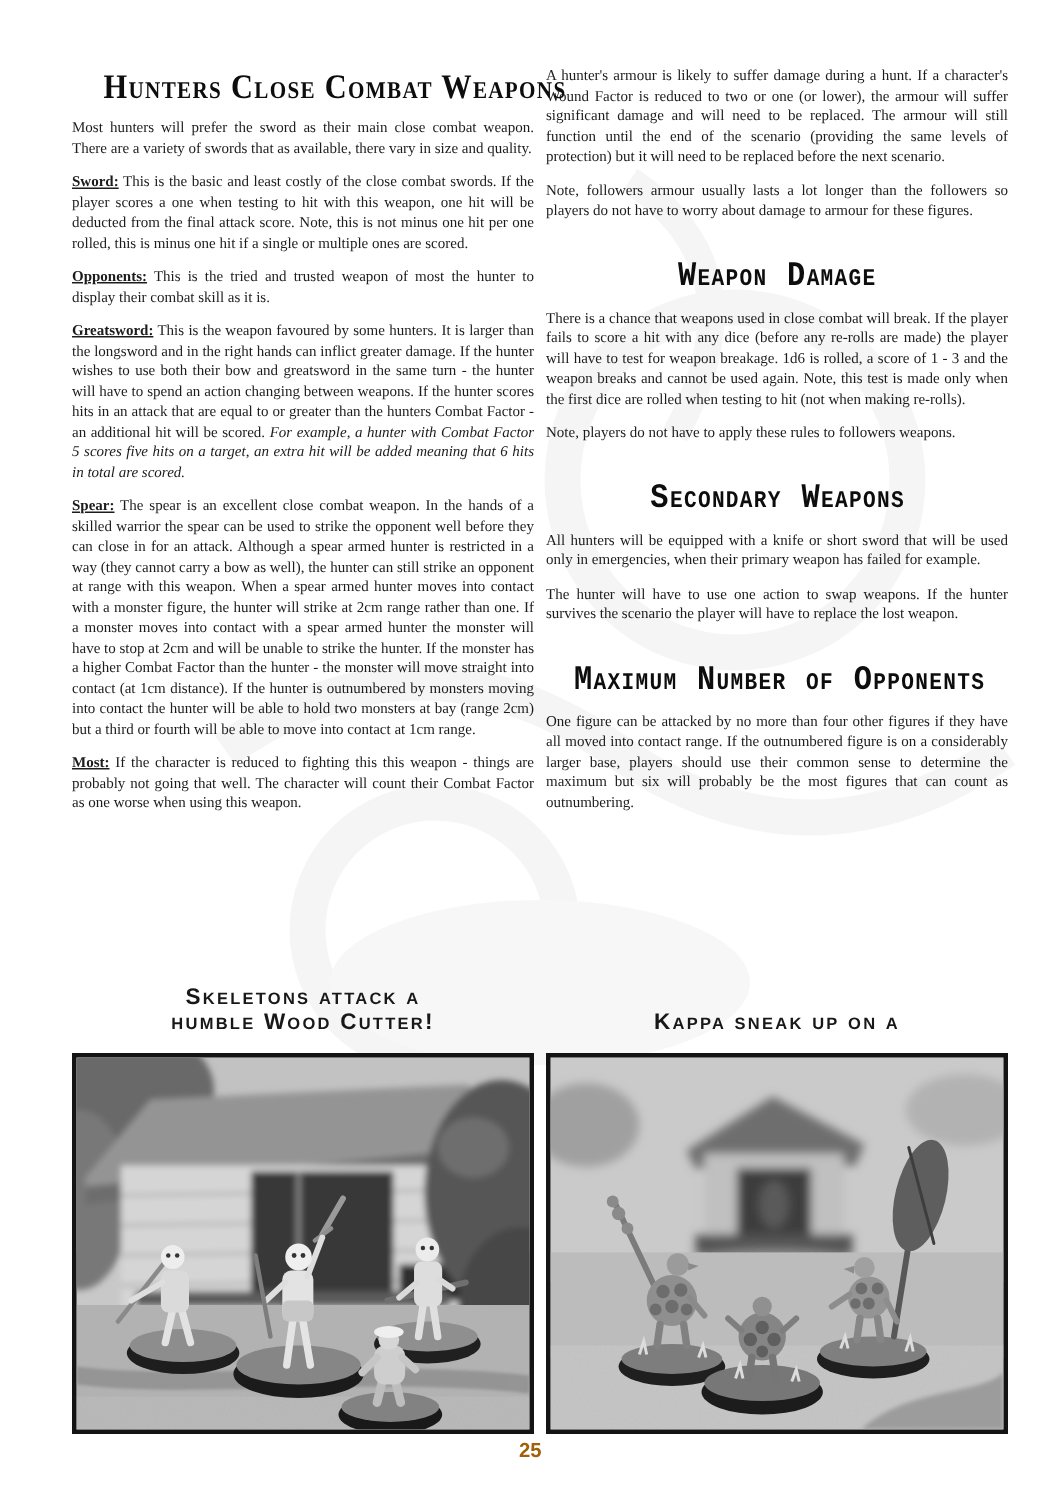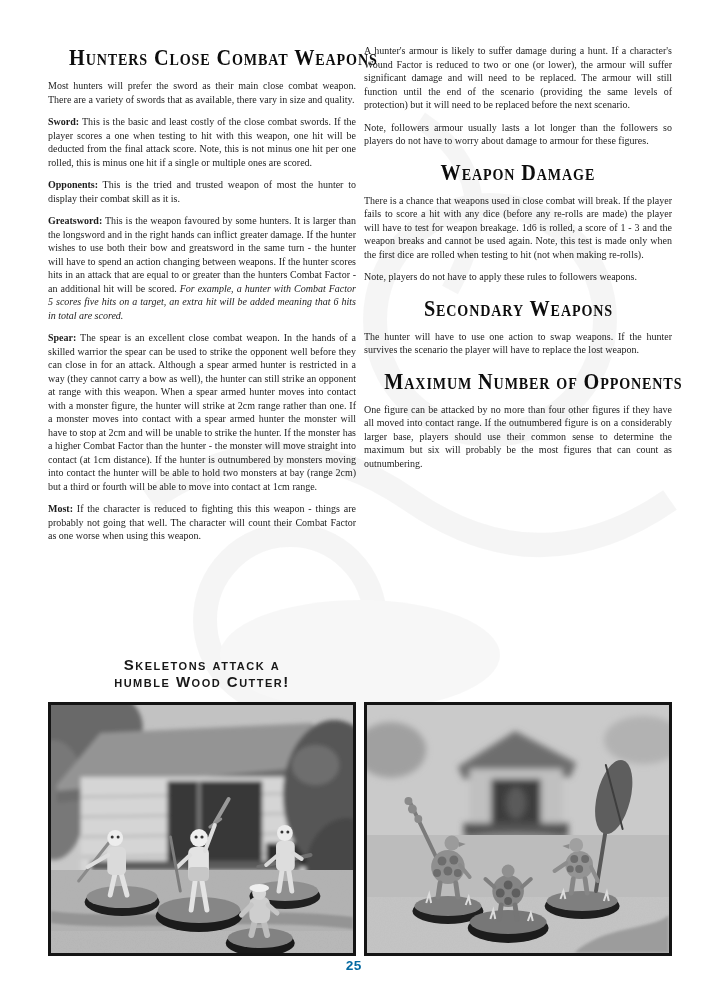--- a/index.html
+++ b/index.html
@@ -14,38 +14,38 @@
     display:flex; gap:8px;
   }
   .col { width:50%; display:flex; flex-direction:column; }
 
   h2.brush {
     margin:0 0 8px; font-weight:bold; font-variant:small-caps;
     font-size:23px; line-height:27px; text-align:center; letter-spacing:1px;
     white-space:nowrap; color:#0d0d0d;
   }
   h2.brush .squeeze { display:inline-block; transform:scaleX(.88); transform-origin:center; }
-  h2.later { margin-top:2px; }
+  h2.later { margin-top:14px;font-family:Liberation Mono, monospace; }
 
   p.body { margin:0 0 9px; font-size:10px; line-height:13.5px; text-align:justify; }
-  p.body b { font-weight:bold; }
+  p.body b { font-weight:bold;text-decoration:underline; }
   i.example { }
 
   .photo-block { margin-top:auto; }
   .caption {
     text-align:center; font-family:"Liberation Sans", sans-serif;
     font-weight:bold; font-variant:small-caps; font-size:15px; line-height:17px;
     letter-spacing:1.5px; color:#181818; margin-bottom:12px;
   }
   .photo { border:3px solid #141414; height:248px; background:#c8c8c8; overflow:hidden; }
   .photo svg { display:block; width:100%; height:248px; }
 
   .page-number {
     position:absolute; top:959px; left:0; width:100%; text-align:center;
-    font-family:Liberation Mono, monospace; font-weight:bold; font-size:13.5px; color:#0369a1;
+    font-family:Liberation Sans, sans-serif; font-weight:bold; font-size:13.5px; color:#a16207;
   }
 </style>
 </head>
 <body>
 
 <div class="page">
 
   <svg class="watermark" viewBox="0 0 707 1000">
     <g fill="none" stroke="#666" stroke-width="24">
       <circle cx="490" cy="320" r="115"></circle>
@@ -177,27 +177,29 @@
 
     <div class="col">
       <p class="body"><span>A hunter's armour is likely to suffer damage during a hunt. If a character's Wound Factor is reduced to two or one (or lower), the armour will suffer significant damage and will need to be replaced. The armour will still function until the end of the scenario (providing the same levels of protection) but it will need to be replaced before the next scenario.</span></p>
       <p class="body"><span>Note, followers armour usually lasts a lot longer than the followers so players do not have to worry about damage to armour for these figures.</span></p>
 
       <h2 class="brush later"><span class="squeeze">Weapon Damage</span></h2>
       <p class="body"><span>There is a chance that weapons used in close combat will break. If the player fails to score a hit with any dice (before any re-rolls are made) the player will have to test for weapon breakage. 1d6 is rolled, a score of 1 - 3 and the weapon breaks and cannot be used again. Note, this test is made only when the first dice are rolled when testing to hit (not when making re-rolls).</span></p>
       <p class="body"><span>Note, players do not have to apply these rules to followers weapons.</span></p>
 
       <h2 class="brush later"><span class="squeeze">Secondary Weapons</span></h2>
+      <p class="body"><span>All hunters will be equipped with a knife or short sword that will be used only in emergencies, when their primary weapon has failed for example.</span></p>
       <p class="body"><span>The hunter will have to use one action to swap weapons. If the hunter survives the scenario the player will have to replace the lost weapon.</span></p>
 
       <h2 class="brush later"><span class="squeeze">Maximum Number of Opponents</span></h2>
       <p class="body"><span>One figure can be attacked by no more than four other figures if they have all moved into contact range. If the outnumbered figure is on a considerably larger base, players should use their common sense to determine the maximum but six will probably be the most figures that can count as outnumbering.</span></p>
 
       <div class="photo-block">
         <div class="caption">
+          <div>Kappa sneak up on a</div>
         </div>
         <div class="photo">
           <svg viewBox="0 0 306 248" preserveAspectRatio="none">
             <defs>
               <filter id="RblurBg" x="-15%" y="-15%" width="130%" height="130%">
                   <feGaussianBlur stdDeviation="3.2"></feGaussianBlur>
                 </filter>
               <filter id="RblurSoft" x="-15%" y="-15%" width="130%" height="130%">
                   <feGaussianBlur stdDeviation="1.4"></feGaussianBlur>
                 </filter>

